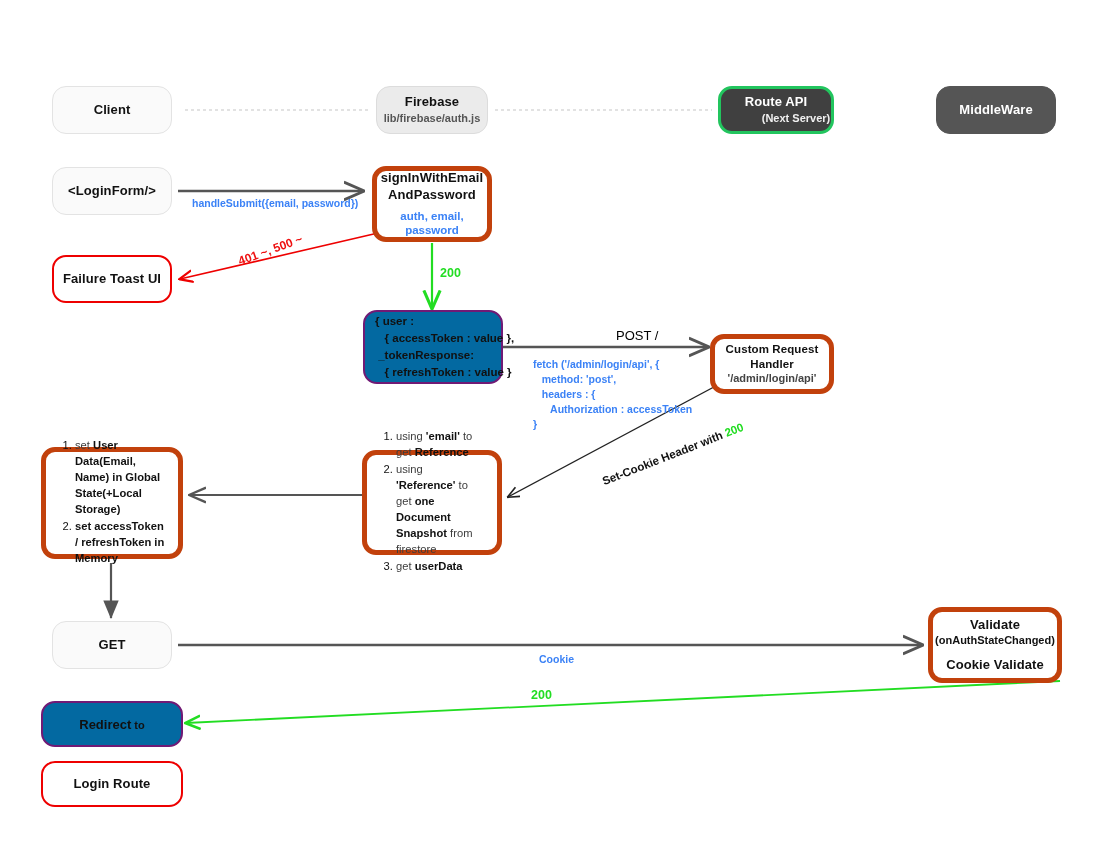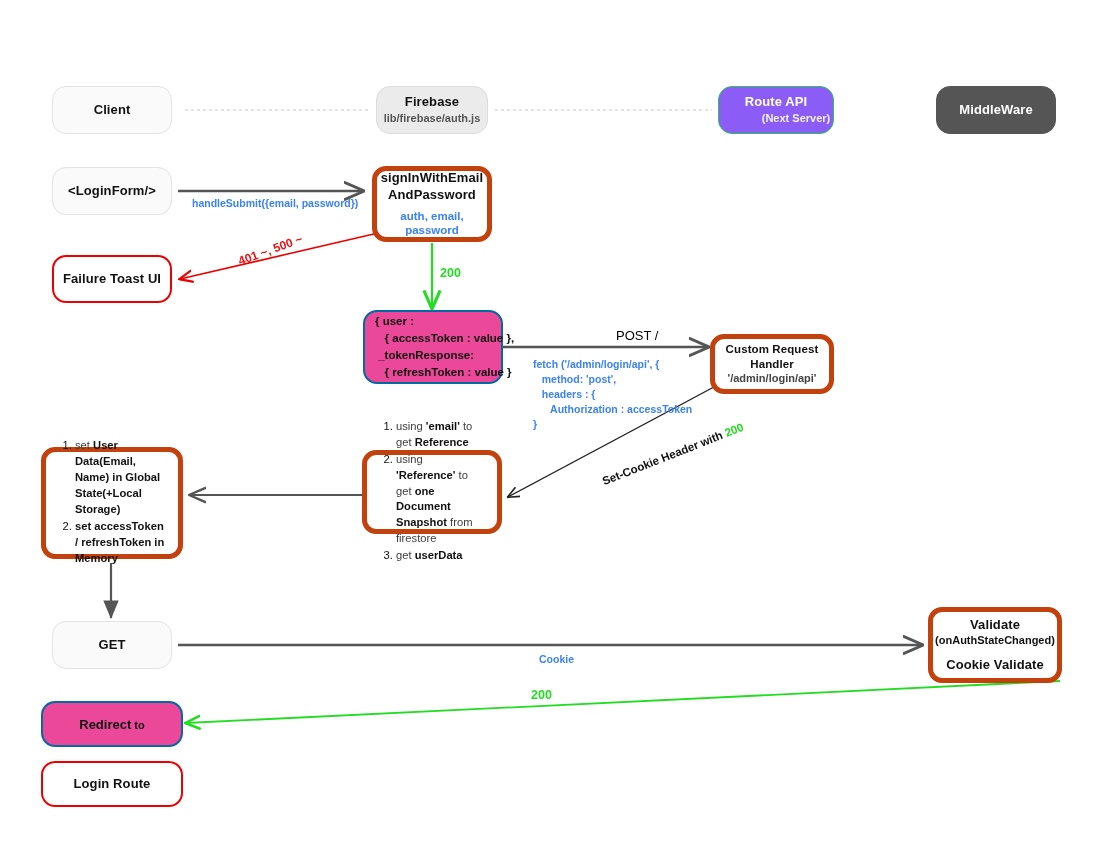--- a/index.html
+++ b/index.html
@@ -20,24 +20,24 @@
     display:flex;
     flex-direction:column;
     align-items:center;
     justify-content:center;
     text-align:center;
     border-radius:14px;
     line-height:1.25;
   }
   .n-plain{background:#fafafa;border:1px solid #e3e3e3;}
   .n-gray{background:#ebebeb;border:1px solid #dcdcdc;}
-  .n-black{background:#8b5cf6;border:1px solid #22c55e;color:#ffffff;}
+  .n-black{background:#404040;border:3px solid #22c55e;color:#ffffff;}
   .n-mid{background:#555555;border:1px solid #555555;color:#ffffff;}
   .n-red{background:#ffffff;border:2px solid #ee0000;}
-  .n-green{background:#ec4899;border:2px solid #0369a1;}
+  .n-green{background:#0369a1;border:2px solid #701a75;}
   .n-white{background:#ffffff;border:5px solid #c2410c;}
 
   .t-title{font-size:13px;font-weight:bold;letter-spacing:.1px;}
   .t-sub{font-size:11px;font-weight:bold;color:#555555;margin-top:2px;}
   .t-sub-light{font-size:11px;font-weight:bold;color:#cfcfcf;margin-top:2px;padding-left:40px;}
   .t-blue{font-size:11.5px;font-weight:bold;color:#3b82f6;margin-top:6px;}
   .t-code{font-size:11px;font-weight:bold;color:#444444;margin-top:1px;}
 
   .page-title{
     position:absolute;left:52px;top:38px;
@@ -163,21 +163,21 @@
    { accessToken : value },
  _tokenResponse:
    { refreshToken : value }</div>
   </div>
 
   <div class="node n-white" style="left:710px;top:334px;width:124px;height:60px;">
     <div class="t-title" style="font-size:11.5px;">Custom Request Handler</div>
     <div class="t-code">'/admin/login/api'</div>
   </div>
 
-  <div class="node n-white listbox" style="left:362px;top:450px;width:140px;height:84px;">
+  <div class="node n-white listbox" style="left:362px;top:450px;width:140px;height:105px;">
     <ol>
       <li><span class="reg">using </span><span class="b">'email'</span><span class="reg"> to get </span><span class="b">Reference</span></li>
       <li><span class="reg">using </span><span class="b">'Reference'</span><span class="reg"> to get </span><span class="b">one Document Snapshot</span><span class="reg"> from firestore</span></li>
       <li><span class="reg">get </span><span class="b">userData</span></li>
     </ol>
   </div>
 
   <div class="node n-white listbox" style="left:41px;top:447px;width:142px;height:112px;">
     <ol>
       <li><span class="reg">set </span><span class="b">User Data(Email, Name) in Global State(+Local Storage)</span></li>

